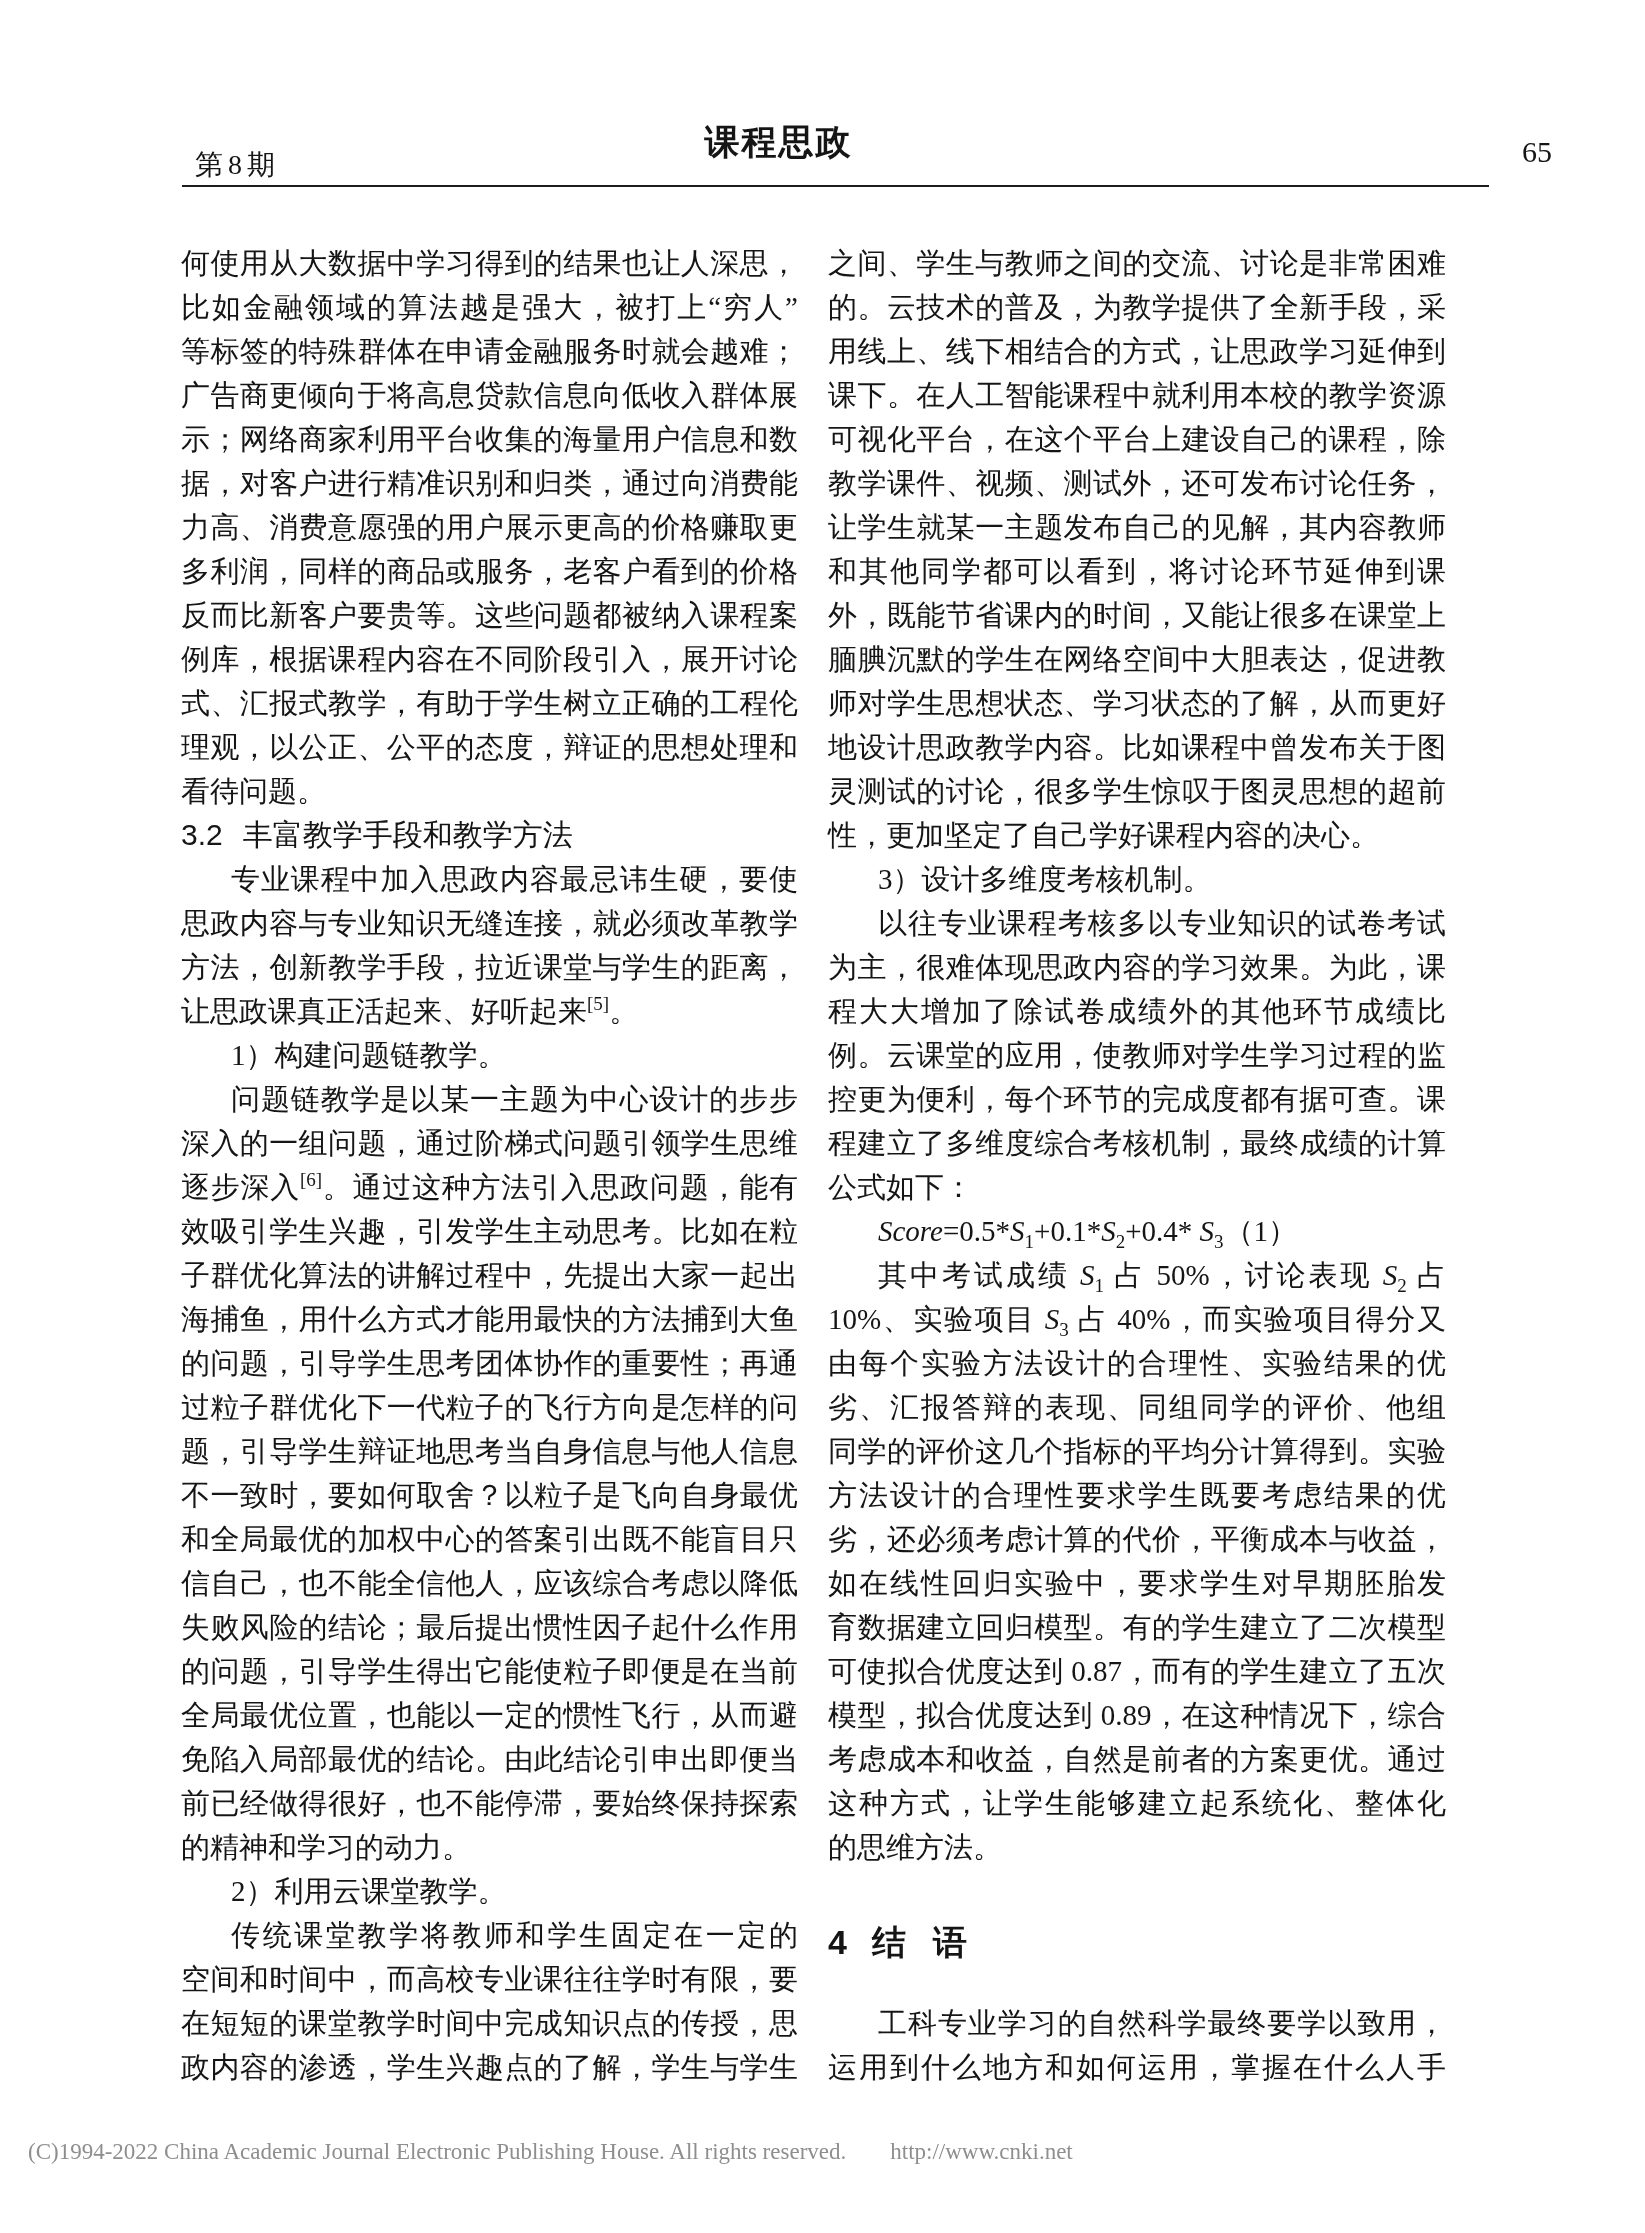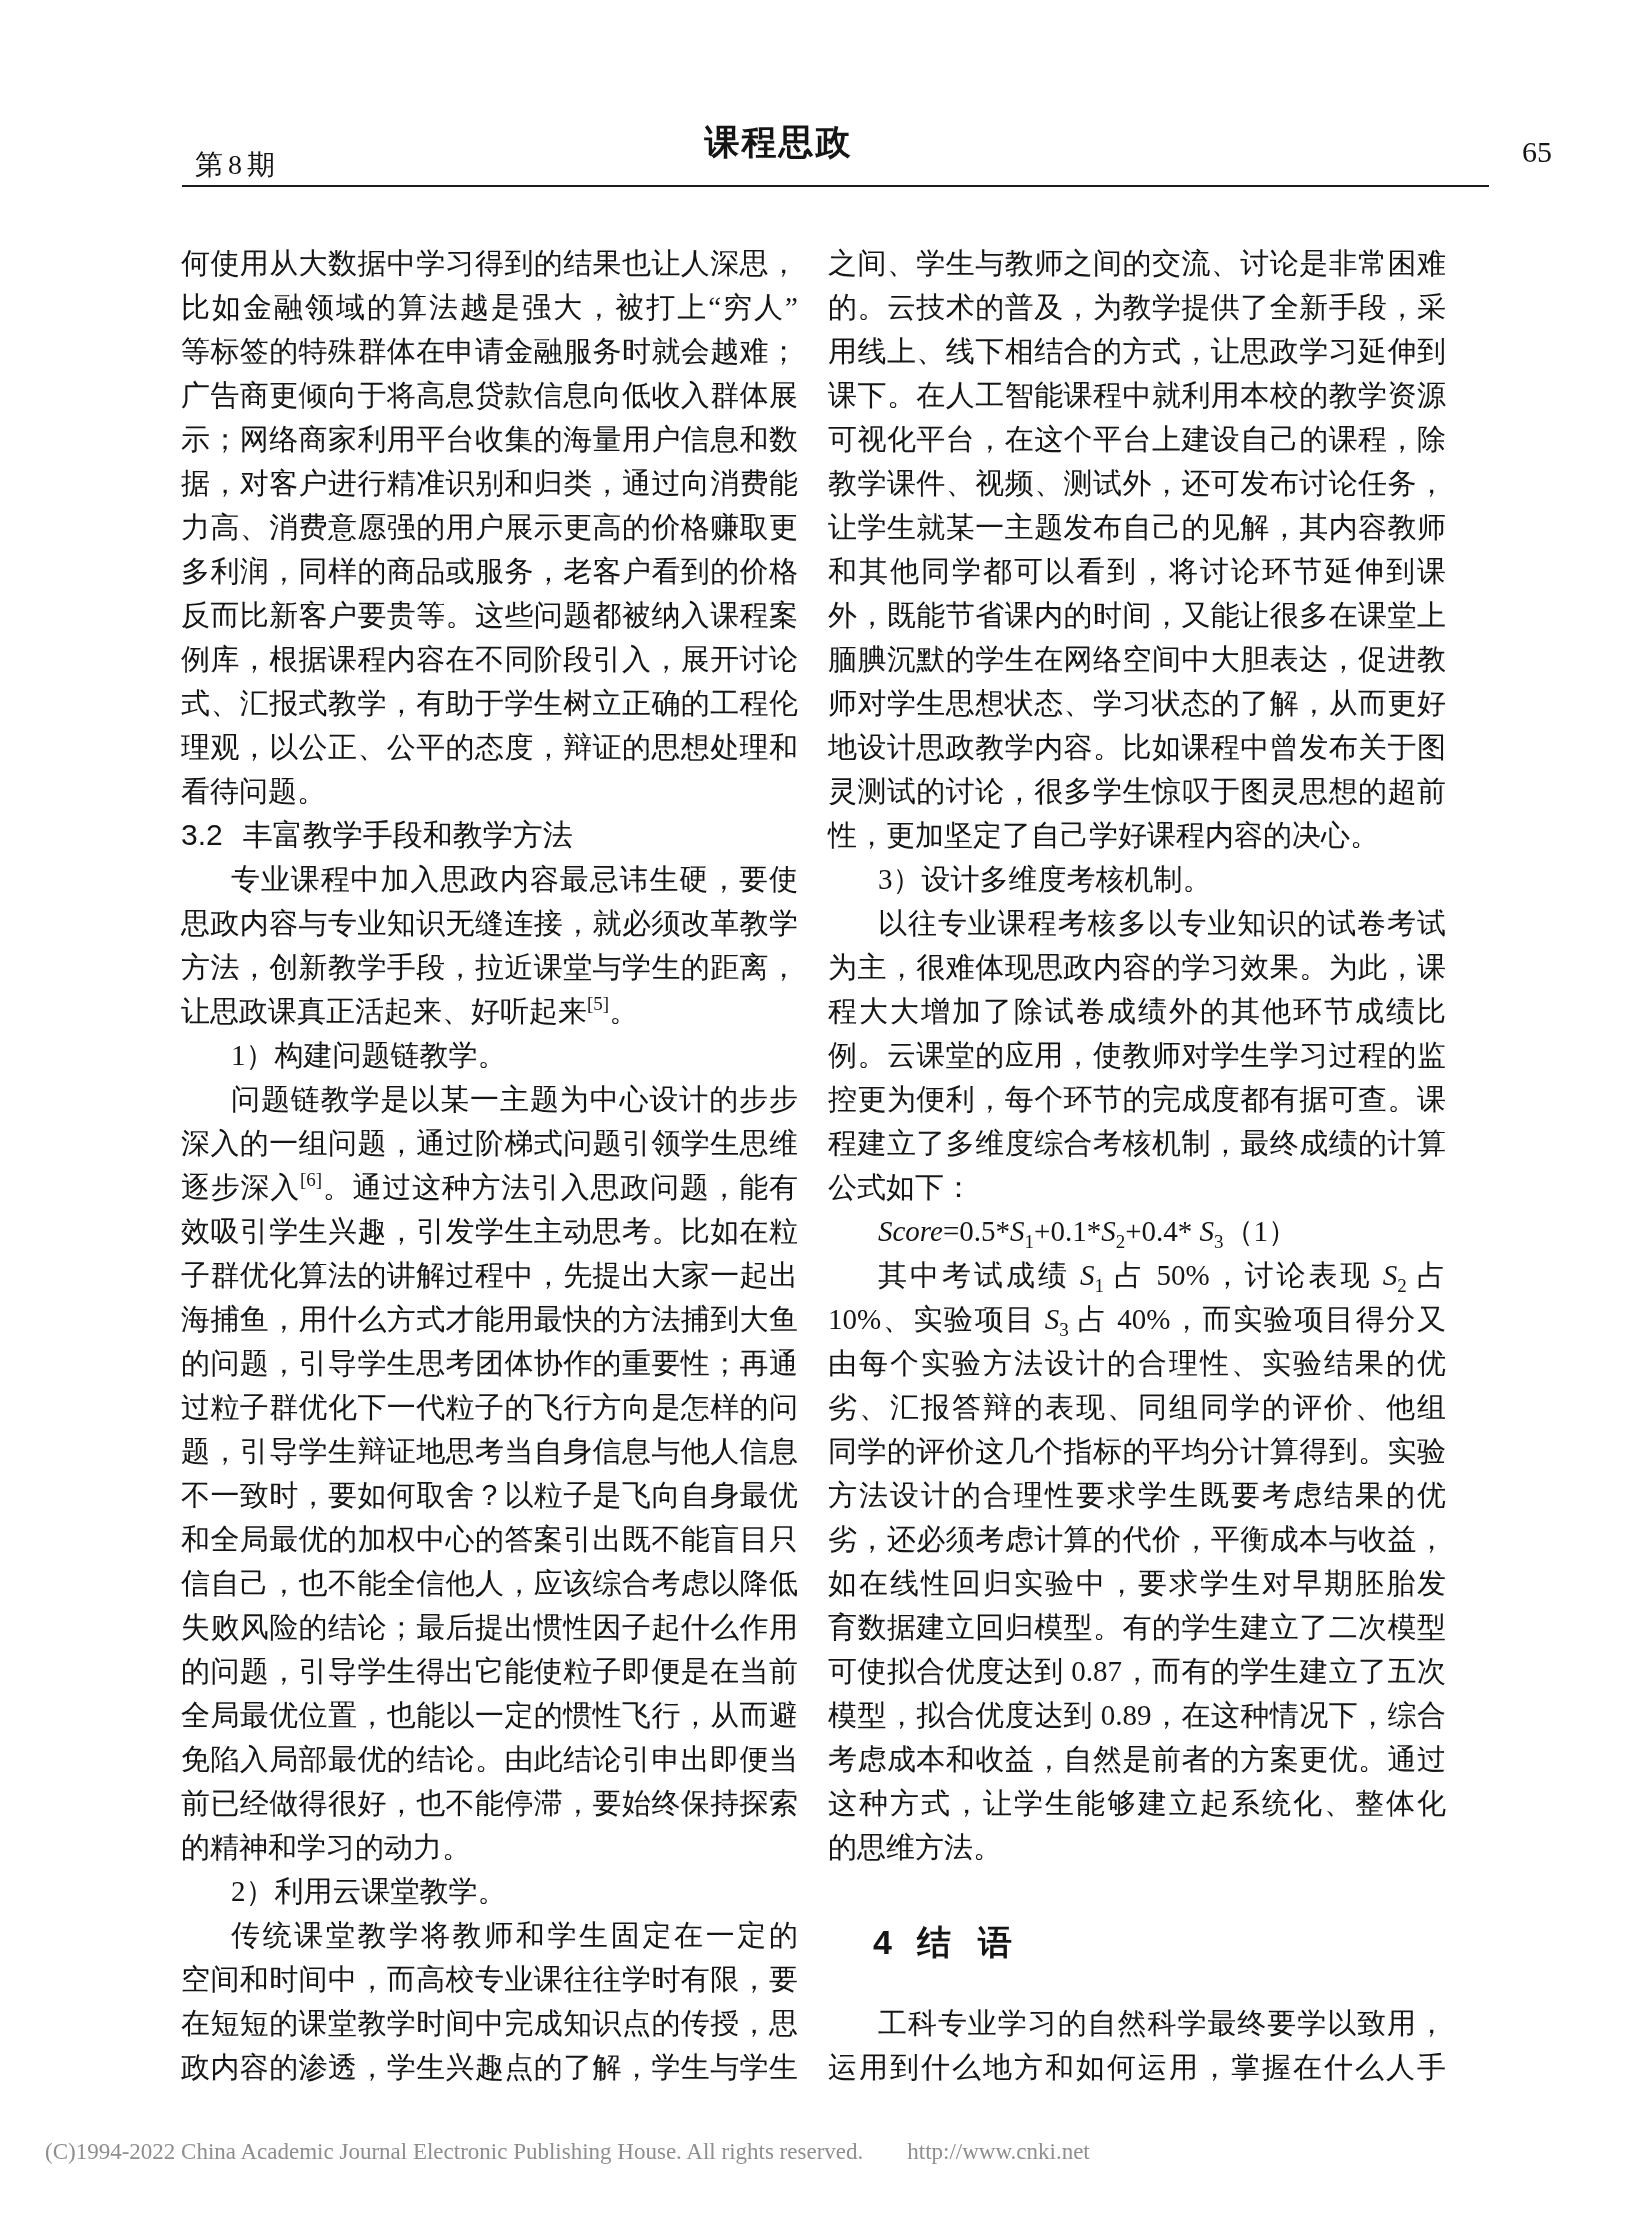--- a/index.html
+++ b/index.html
@@ -17,27 +17,27 @@
   .col{position:absolute;top:241px;font-size:29px;line-height:44px;}
   #col-left{left:181px;width:617px;}
   #col-right{left:828px;width:618px;}
   .line{height:44px;}
   .j{text-align:justify;text-align-last:justify;}
   .end{text-align:left;text-align-last:left;}
   .ind{text-indent:50px;}
   .h-sub{font-family:"Liberation Sans","DejaVu Sans",sans-serif;font-weight:normal;
     font-size:30px;text-align:left;text-align-last:left;}
   .h-main{font-family:"Liberation Sans","DejaVu Sans",sans-serif;font-weight:bold;
-    font-size:34px;margin-top:51px;margin-bottom:37px;text-align:left;text-align-last:left;margin-left:45px;}
+    font-size:34px;margin-top:51px;margin-bottom:37px;text-align:left;text-align-last:left;}
   .formula{position:relative;text-indent:50px;text-align:left;text-align-last:left;}
   .formula .eq-no{position:absolute;right:149px;top:0;text-indent:0;}
   .it{font-style:italic;}
   sup{font-size:19px;line-height:0;position:relative;top:-11px;vertical-align:baseline;}
   sub{font-size:19px;line-height:0;position:relative;top:7px;vertical-align:baseline;}
-  .footer{position:absolute;left:45px;top:2139px;font-size:23px;white-space:nowrap;}
+  .footer{position:absolute;left:28px;top:2139px;font-size:23px;white-space:nowrap;}
   .footer .url{margin-left:44px;}
 </style>
 </head>
 <body>
 
 <div class="hdr-issue">第8期</div>
 <div class="hdr-title">课程思政</div>
 <div class="hdr-pagenum">65</div>
 <div class="hdr-rule"></div>
 

